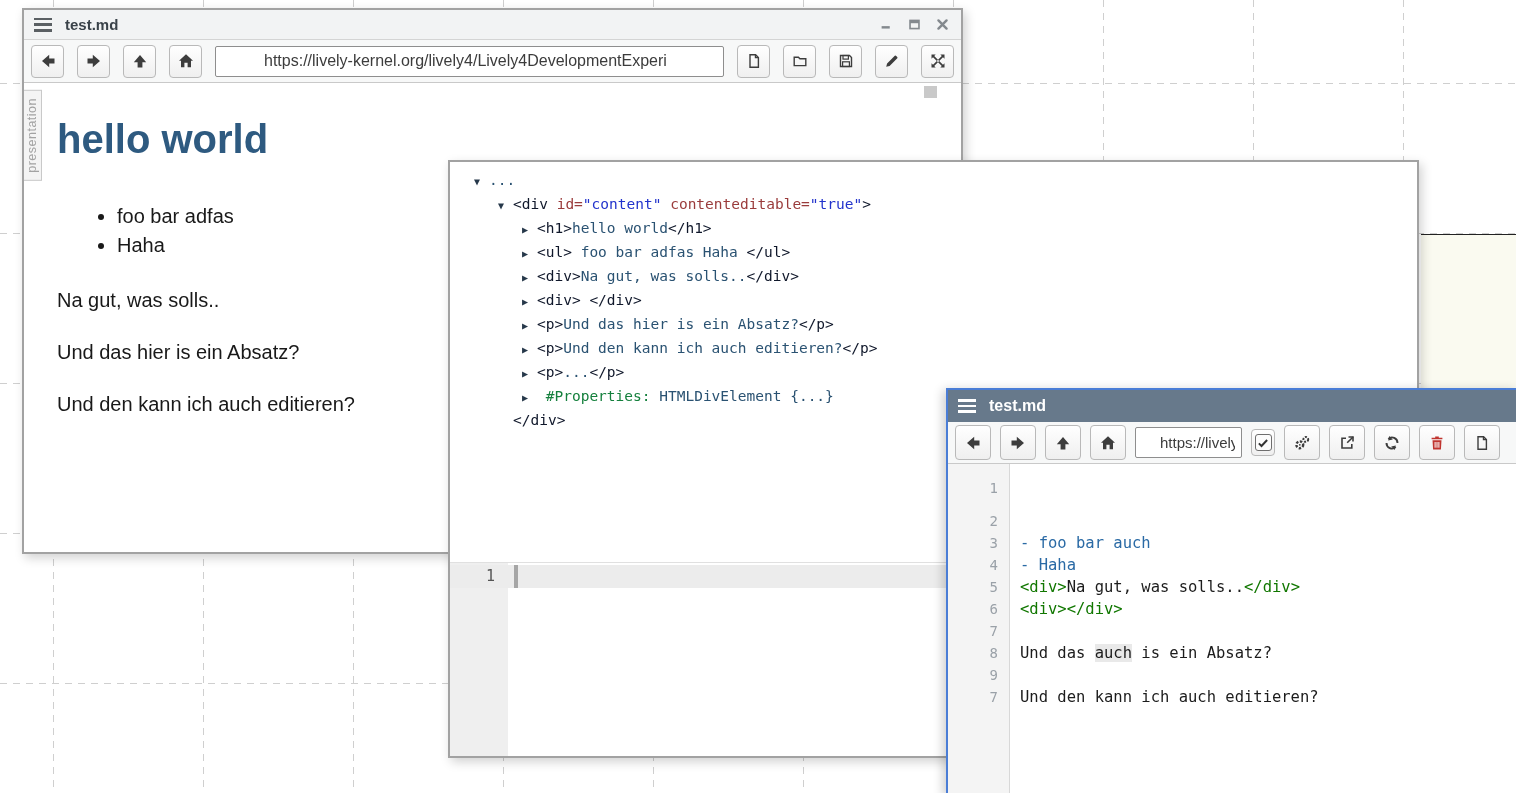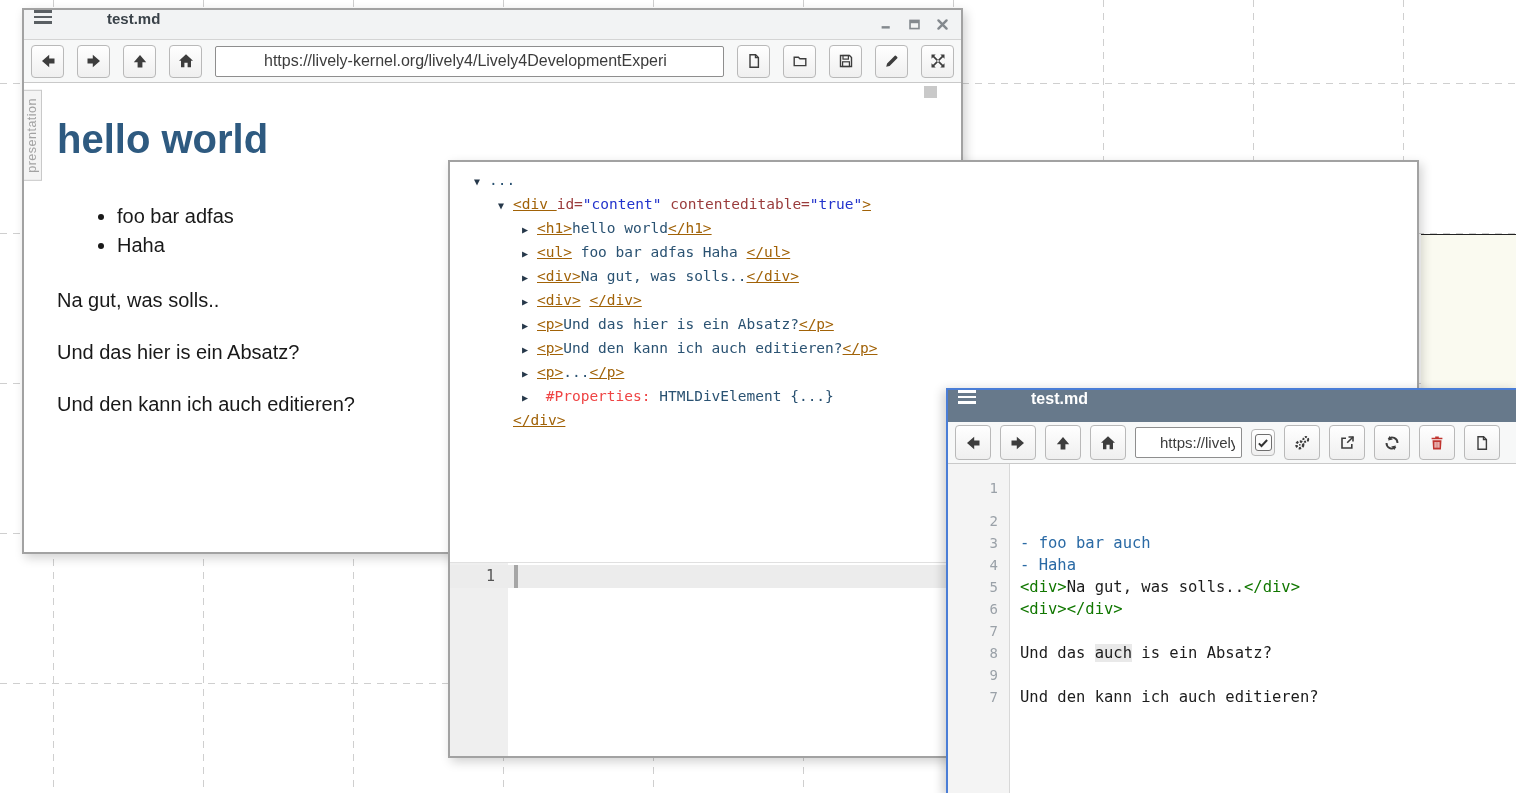--- a/index.html
+++ b/index.html
@@ -16,21 +16,21 @@
     background:#fafaf0; border-top:1px solid #222; z-index:1; }
 
   .window { position:absolute; background:#fff; border:2px solid #a2a2a2;
     box-shadow:3px 4px 10px rgba(0,0,0,.18); overflow:hidden; }
   #win-left  { left:22px;  top:8px;   width:941px; height:546px; z-index:2; }
   #win-insp  { left:448px; top:160px; width:971px; height:598px; z-index:3; }
   #win-right { left:946px; top:388px; width:572px; height:407px; z-index:4;
     border:2px solid #4a7dd6; box-shadow:-3px 2px 10px rgba(0,0,0,.2); }
 
   .titlebar { height:30px; background:#f2f3f4; border-bottom:1px solid #d4d4d4;
-    display:flex; color:#4a4f54;gap:42px; }
+    display:flex; align-items:center; color:#4a4f54; }
   #win-right .titlebar { height:32px; background:#67798b; border-bottom:none; color:#fff; }
   .titlebar .title { margin-left:13px; font-weight:bold; font-size:15px; color:#3a4249; }
   #win-right .titlebar .title { color:#fff; font-size:16px; }
   .burger { margin-left:10px; width:18px; height:14px; display:flex; flex-direction:column;
     justify-content:space-between; }
   .burger i { display:block; height:2.6px; background:#5a5f63; }
   #win-right .burger i { background:#fff; }
   .win-controls { margin-left:auto; margin-right:12px; display:flex; gap:15px; align-items:center; color:#84898e; }
   .win-controls .ic { width:13px; height:13px; }
 
@@ -64,25 +64,25 @@
     text-decoration-color:#e43f3f; text-decoration-thickness:1px; text-underline-offset:3px; }
   .side-tab { position:absolute; left:-2px; top:80px; writing-mode:vertical-rl;
     transform:rotate(180deg); background:#f4f4f4; border:1px solid #c9c9c9;
     color:#a3a3a3; font-size:12.5px; padding:7px 2px; letter-spacing:.5px; }
   .scroll-thumb { position:absolute; right:24px; top:76px; width:13px; height:12px; background:#c9c9c9; }
 
   
   .tree { padding-top:7px; font-family:"DejaVu Sans Mono",monospace; font-size:14.5px;
     line-height:22px; white-space:pre; }
   .t-arrow { display:inline-block; width:15px; color:#26384a; font-size:10px; }
-  .tg-tag  { color:#a16207;text-decoration:underline; }
+  .tg-tag  { color:#0f172a; }
   .tg-attr { color:#9a3b3b; }
   .tg-val  { color:#2233cc; }
   .tg-txt  { color:#2a5272; }
-  .tg-red  { color:#ef4444; }
+  .tg-red  { color:#15803d; }
 
   .insp-editor { position:absolute; left:0; right:0; top:400px; bottom:0; background:#fff;
     border-top:1px solid #e0e0e0; font-family:"DejaVu Sans Mono",monospace; }
   .insp-gutter { position:absolute; left:0; top:0; bottom:0; width:58px; background:#efefef; }
   .insp-active { position:absolute; left:0; right:0; top:2px; height:23px; background:#ececec; }
   .insp-ln { position:absolute; left:0; top:4px; width:45px; text-align:right;
     font-size:15px; color:#555; }
   .insp-cursor { position:absolute; left:64px; top:2px; width:4px; height:23px; background:#a6a6a6; }
 
   

